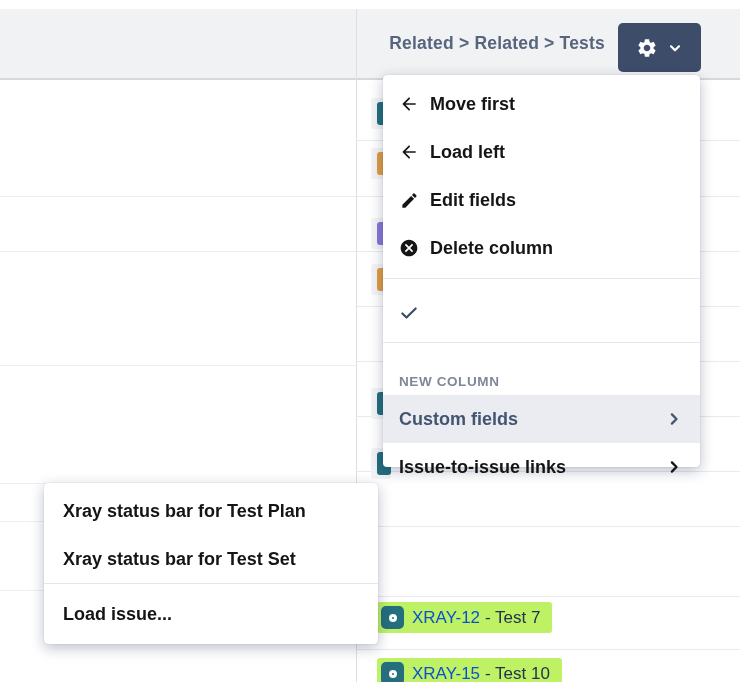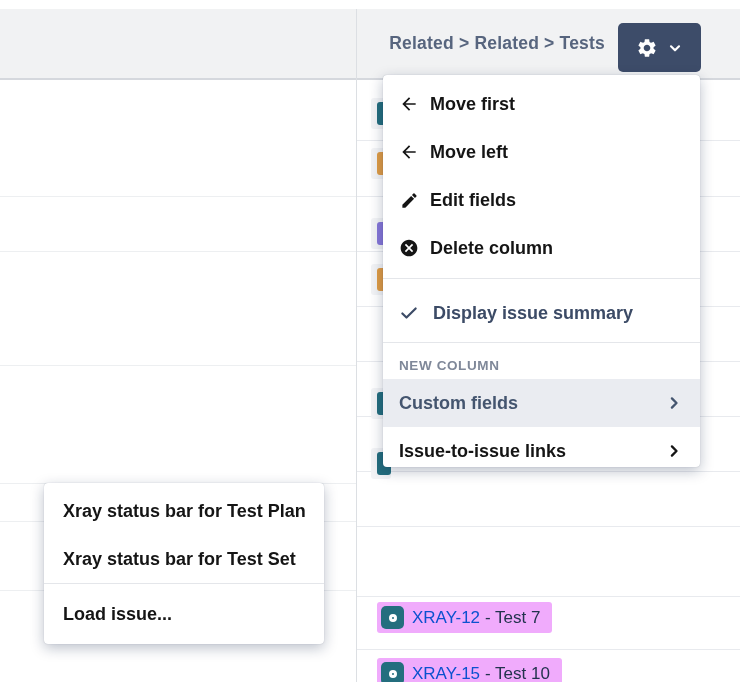--- a/index.html
+++ b/index.html
@@ -54,43 +54,43 @@
     font-size:18px; font-weight:700; color:#151515; cursor:pointer;
   }
   .mi-icon { width:20px; height:20px; display:flex; align-items:center; justify-content:center; flex:none; }
   .mi-label { margin-left:11px; white-space:nowrap; }
   .menu-divider { height:1px; background:#e4e6ea; margin-top:6px; }
   .menu-divider.d2 { margin-top:5px; }
   .menu-section-header {
     height:28px; margin-top:15px; padding:0 16px; display:flex; align-items:center;
     font-size:13.5px; font-weight:700; letter-spacing:.6px; color:#7f8899;
   }
-  .menu-section-header.h2 { margin-top:8px;text-align:center; }
+  .menu-section-header.h2 { margin-top:24px;text-align:center; }
   .menu-row.check-row { margin-top:10px; color:#3c4b66; }
   .menu-row.check-row .mi-label { margin-left:14px; }
   .menu-row.sub-row { justify-content:space-between; }
   .menu-row.sub-row.first { margin-top:9px; }
   .menu-row.sub-row .chev { flex:none; display:flex; align-items:center; }
   .menu-row.highlighted { background:#eaecf1; color:#44556f; }
 
   
   .submenu {
-    position:absolute; left:44px; top:483px; width:280px; height:161px;
+    position:absolute; left:44px; top:483px; width:334px; height:161px;
     background:#fff; border-radius:4px; z-index:11;
     box-shadow:0 4px 14px rgba(9,30,66,.28), 0 0 1px rgba(9,30,66,.30);
     padding-top:4px;
   }
   .submenu .menu-row { padding:0 19px; white-space:nowrap; }
   .submenu .menu-divider { margin-top:0; }
   .submenu .load-more { margin-top:6px; }
 
   
   .issue-chip {
     position:absolute; left:377px; height:31px; z-index:2;
-    background:#f0abfc; border-radius:3px;
+    background:#bef264; border-radius:3px;
     display:inline-flex; align-items:center; padding:0 12px 0 4px;
     font-size:17px; font-weight:500; white-space:nowrap;
   }
   .type-icon {
     width:23px; height:23px; border-radius:5px; background:#246e7e; flex:none;
     display:flex; align-items:center; justify-content:center;
   }
   .type-icon .ring { width:8px; height:8px; border:3.5px solid #fff; border-radius:50%; }
   .issue-key { color:#0b51cf; margin-left:8px; text-decoration:none; cursor:pointer; }
   .issue-summary { color:#22334e; margin-left:5px; }
@@ -181,21 +181,21 @@
       </span>
       <span class="mi-label">Move first</span>
     </div>
 
     <div class="menu-row">
       <span class="mi-icon">
         <svg width="20" height="20" viewBox="0 0 24 24">
             <path fill="#151515" d="M20 11H7.83l5.59-5.59L12 4l-8 8 8 8 1.41-1.41L7.83 13H20v-2z"></path>
           </svg>
       </span>
-      <span class="mi-label">Move left</span>
+      <span class="mi-label">Load left</span>
     </div>
 
     <div class="menu-row">
       <span class="mi-icon">
         <svg width="19" height="19" viewBox="0 0 24 24">
             <path fill="#151515" d="M3 17.25V21h3.75L17.81 9.94l-3.75-3.75L3 17.25zM20.71 7.04a.996.996 0 0 0 0-1.41l-2.34-2.34a.996.996 0 0 0-1.41 0l-1.83 1.83 3.75 3.75 1.83-1.83z"></path>
           </svg>
       </span>
       <span class="mi-label">Edit fields</span>
     </div>
@@ -211,21 +211,20 @@
 
     <div class="menu-divider"></div>
 
 
     <div class="menu-row check-row">
       <span class="mi-icon">
         <svg width="22" height="22" viewBox="0 0 24 24">
             <path fill="none" stroke="#3c4b66" stroke-width="2.6" stroke-linecap="round" stroke-linejoin="round" d="M4 12.5l5 5L20 6.5"></path>
           </svg>
       </span>
-      <span class="mi-label">Display issue summary</span>
     </div>
 
     <div class="menu-divider d2"></div>
 
     <div class="menu-section-header h2">NEW COLUMN</div>
 
 
     <div class="menu-row sub-row highlighted">
       <span class="mi-label" style="margin-left:0">Custom fields</span>
       <span class="chev">

